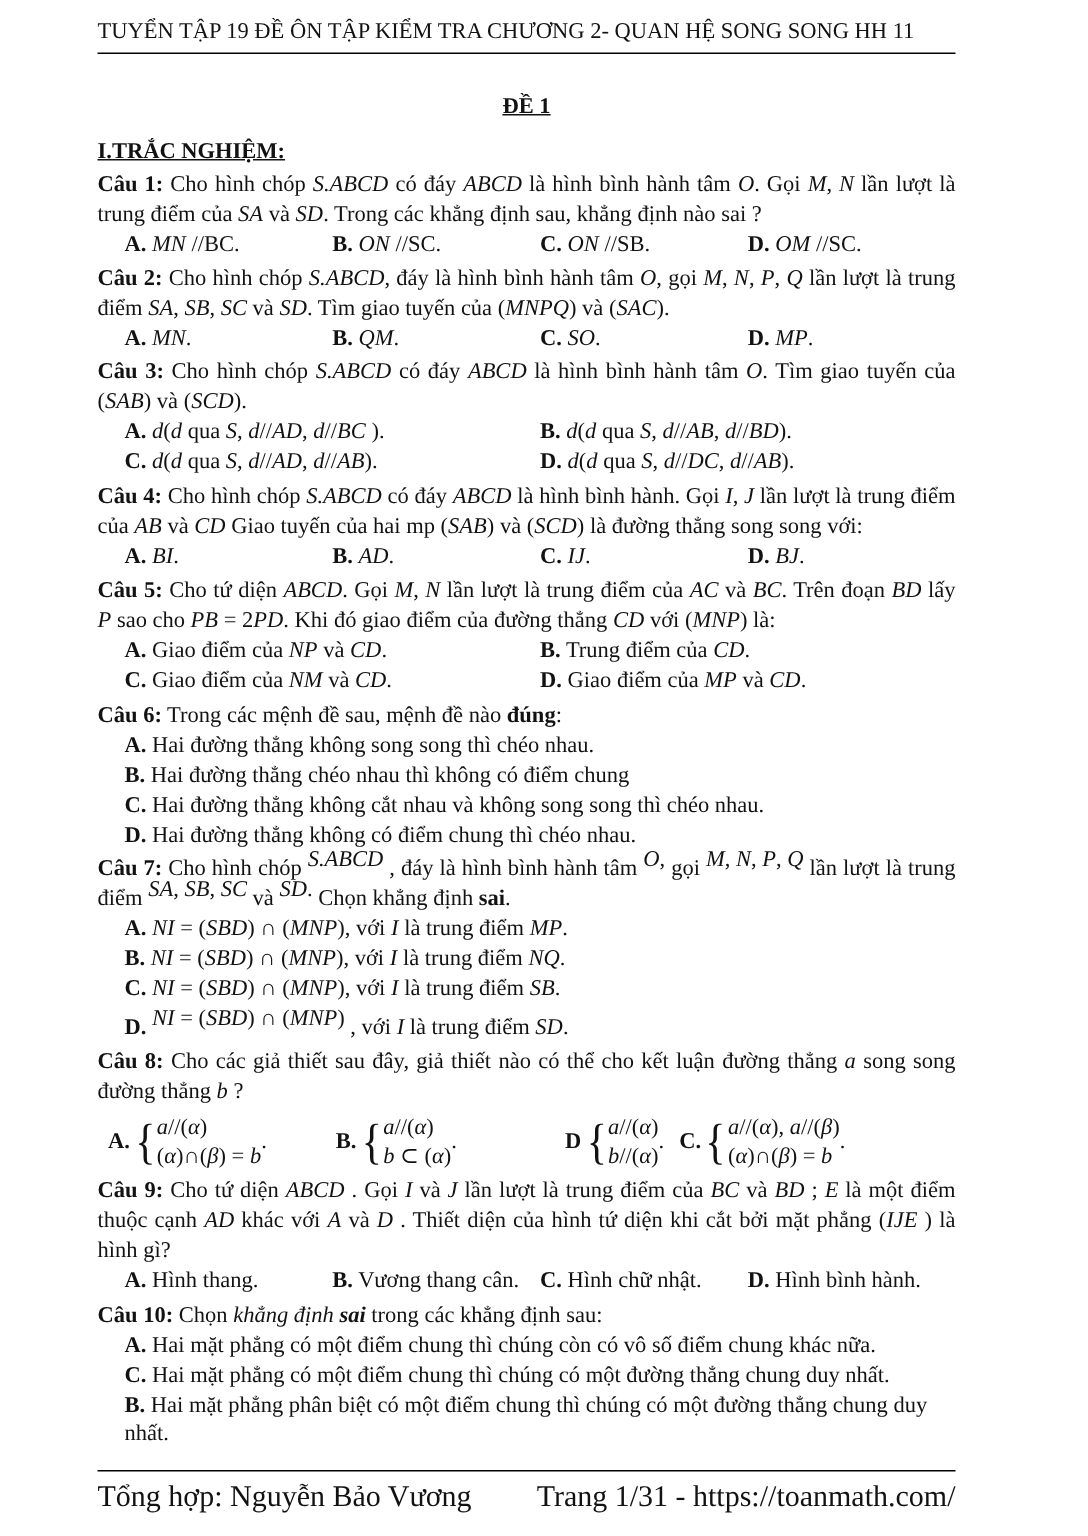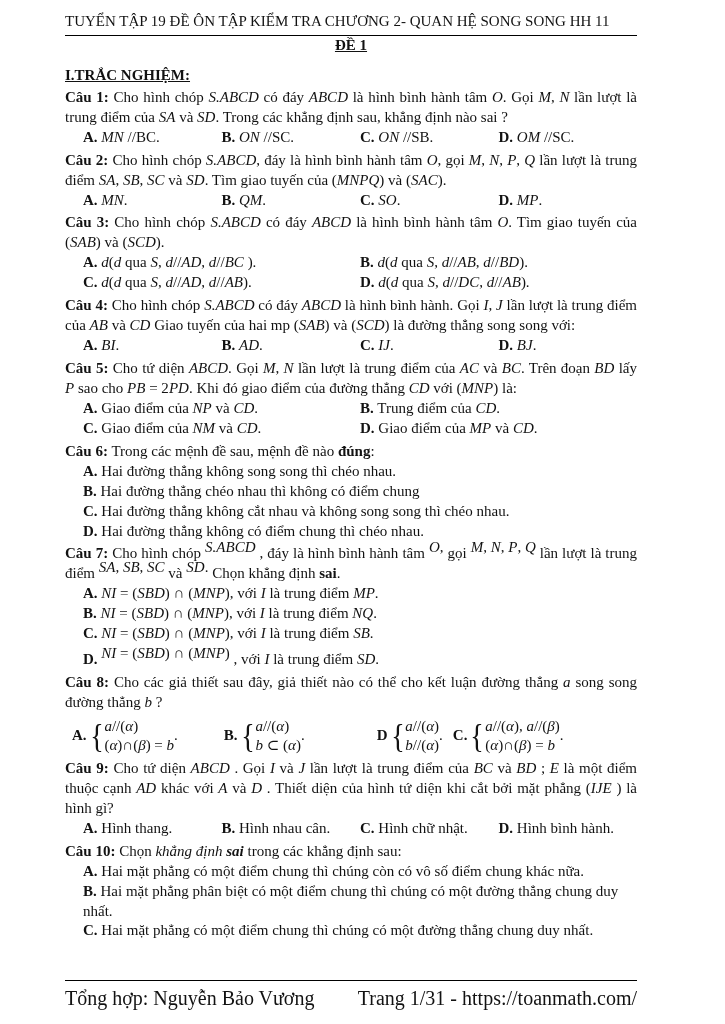--- a/index.html
+++ b/index.html
@@ -3,21 +3,21 @@
 <meta charset="utf-8">
 <style>
   html,body{margin:0;padding:0;background:#ffffff;}
   .page{
     width:670px;height:1024px;position:relative;background:#fff;color:#121212;
     font-family:"Liberation Serif","DejaVu Serif",serif;
     font-size:15px;line-height:1.33;overflow:hidden;
   }
   .content{padding:12px 33px 0 65px;}
   .doc-header{border-bottom:1.6px solid #000;padding-bottom:3px;}
-  .doc-title{text-align:center;font-weight:bold;margin:0 0 10px;}
+  .doc-title{text-align:center;font-weight:bold;margin:26px 0 10px;}
   .doc-title .u{text-decoration:underline;}
   .section-heading{font-weight:bold;text-decoration:underline;margin:0 0 2px;display:inline-block;}
   .q{margin:0 0 3px;}
   .q-statement{margin:0;text-align:justify;}
   .q-label{font-weight:bold;}
   i{font-style:italic;}
   .options-row{display:grid;grid-template-columns:repeat(4,1fr);padding-left:18px;}
   .options-2col{display:grid;grid-template-columns:1fr 1fr;padding-left:18px;}
   .options-stack{padding-left:18px;}
   .options-stack .option{display:block;}
@@ -191,35 +191,35 @@
       </div>
     </div>
 
     <div class="q">
       <p class="q-statement">
         <b class="q-label">Câu 9:</b>
         <span>Cho tứ diện <i>ABCD</i> . Gọi <i>I</i> và <i>J</i> lần lượt là trung điểm của <i>BC</i> và <i>BD</i> ; <i>E</i> là một điểm thuộc cạnh <i>AD</i> khác với <i>A</i> và <i>D</i> . Thiết diện của hình tứ diện khi cắt bởi mặt phẳng (<i>IJE</i> ) là hình gì?</span>
       </p>
       <div class="options-row">
         <span class="option"><b class="opt-label">A.</b> <span>Hình thang.</span></span>
-        <span class="option"><b class="opt-label">B.</b> <span>Hình nhau cân.</span></span>
+        <span class="option"><b class="opt-label">B.</b> <span>Vương thang cân.</span></span>
         <span class="option"><b class="opt-label">C.</b> <span>Hình chữ nhật.</span></span>
         <span class="option"><b class="opt-label">D.</b> <span>Hình bình hành.</span></span>
       </div>
     </div>
 
     <div class="q">
       <p class="q-statement">
         <b class="q-label">Câu 10:</b>
         <span>Chọn <i>khẳng định <b>sai</b></i> trong các khẳng định sau:</span>
       </p>
       <div class="options-stack">
         <span class="option"><b class="opt-label">A.</b> <span>Hai mặt phẳng có một điểm chung thì chúng còn có vô số điểm chung khác nữa.</span></span>
+        <span class="option"><b class="opt-label">C.</b> <span>Hai mặt phẳng có một điểm chung thì chúng có một đường thẳng chung duy nhất.</span></span>
         <span class="option"><b class="opt-label">B.</b> <span>Hai mặt phẳng phân biệt có một điểm chung thì chúng có một đường thẳng chung duy nhất.</span></span>
-        <span class="option"><b class="opt-label">C.</b> <span>Hai mặt phẳng có một điểm chung thì chúng có một đường thẳng chung duy nhất.</span></span>
       </div>
     </div>
 
   </div>
 
   <div class="doc-footer">
     <span>Tổng hợp: Nguyễn Bảo Vương</span>
     <span>Trang 1/31 - https://toanmath.com/</span>
   </div>
 </div>

